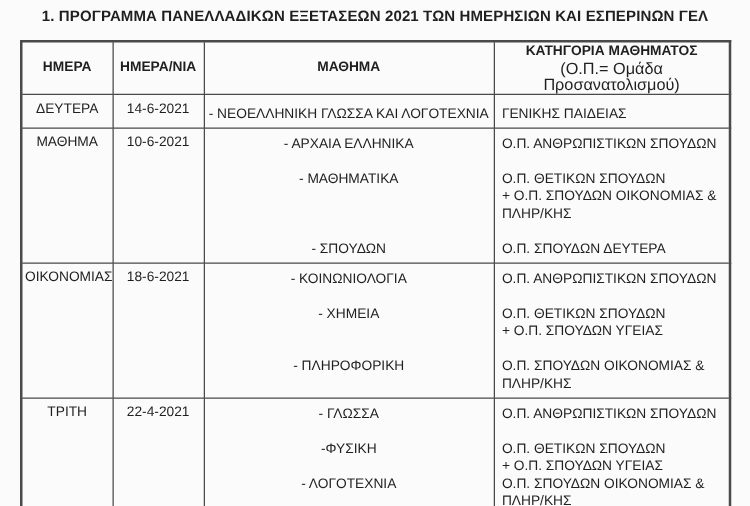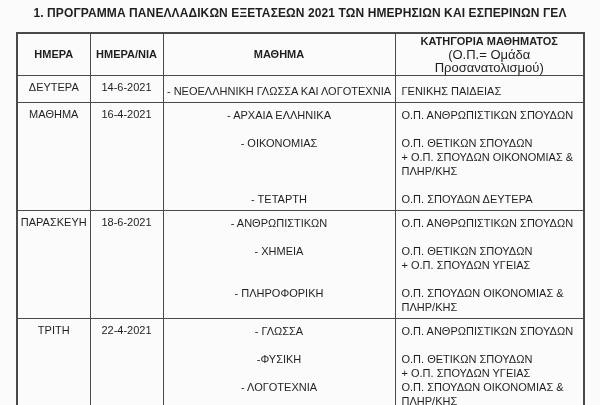--- a/index.html
+++ b/index.html
@@ -96,45 +96,45 @@
         <td class="date">14-6-2021</td>
         <td class="subj">
             <div class="line">- ΝΕΟΕΛΛΗΝΙΚΗ ΓΛΩΣΣΑ ΚΑΙ ΛΟΓΟΤΕΧΝΙΑ</div>
           </td>
         <td class="cat">
             <div class="line">ΓΕΝΙΚΗΣ ΠΑΙΔΕΙΑΣ</div>
           </td>
       </tr>
       <tr>
         <td class="day">ΜΑΘΗΜΑ</td>
-        <td class="date">16-4-2021</td>
+        <td class="date">10-6-2021</td>
         <td class="subj">
             <div class="line">- ΑΡΧΑΙΑ ΕΛΛΗΝΙΚΑ</div>
             <div class="line">&nbsp;</div>
-            <div class="line">- ΟΙΚΟΝΟΜΙΑΣ</div>
+            <div class="line">- ΜΑΘΗΜΑΤΙΚΑ</div>
             <div class="line">&nbsp;</div>
             <div class="line">&nbsp;</div>
             <div class="line">&nbsp;</div>
-            <div class="line">- ΤΕΤΑΡΤΗ</div>
+            <div class="line">- ΣΠΟΥΔΩΝ</div>
           </td>
         <td class="cat">
             <div class="line">Ο.Π. ΑΝΘΡΩΠΙΣΤΙΚΩΝ ΣΠΟΥΔΩΝ</div>
             <div class="line">&nbsp;</div>
             <div class="line">Ο.Π. ΘΕΤΙΚΩΝ ΣΠΟΥΔΩΝ</div>
             <div class="line">+ Ο.Π. ΣΠΟΥΔΩΝ ΟΙΚΟΝΟΜΙΑΣ &amp;</div>
             <div class="line">ΠΛΗΡ/ΚΗΣ</div>
             <div class="line">&nbsp;</div>
             <div class="line">Ο.Π. ΣΠΟΥΔΩΝ ΔΕΥΤΕΡΑ</div>
           </td>
       </tr>
       <tr>
-        <td class="day">ΠΑΡΑΣΚΕΥΗ</td>
+        <td class="day">ΟΙΚΟΝΟΜΙΑΣ</td>
         <td class="date">18-6-2021</td>
         <td class="subj">
-            <div class="line">- ΑΝΘΡΩΠΙΣΤΙΚΩΝ</div>
+            <div class="line">- ΚΟΙΝΩΝΙΟΛΟΓΙΑ</div>
             <div class="line">&nbsp;</div>
             <div class="line">- ΧΗΜΕΙΑ</div>
             <div class="line">&nbsp;</div>
             <div class="line">&nbsp;</div>
             <div class="line">- ΠΛΗΡΟΦΟΡΙΚΗ</div>
           </td>
         <td class="cat">
             <div class="line">Ο.Π. ΑΝΘΡΩΠΙΣΤΙΚΩΝ ΣΠΟΥΔΩΝ</div>
             <div class="line">&nbsp;</div>
             <div class="line">Ο.Π. ΘΕΤΙΚΩΝ ΣΠΟΥΔΩΝ</div>

